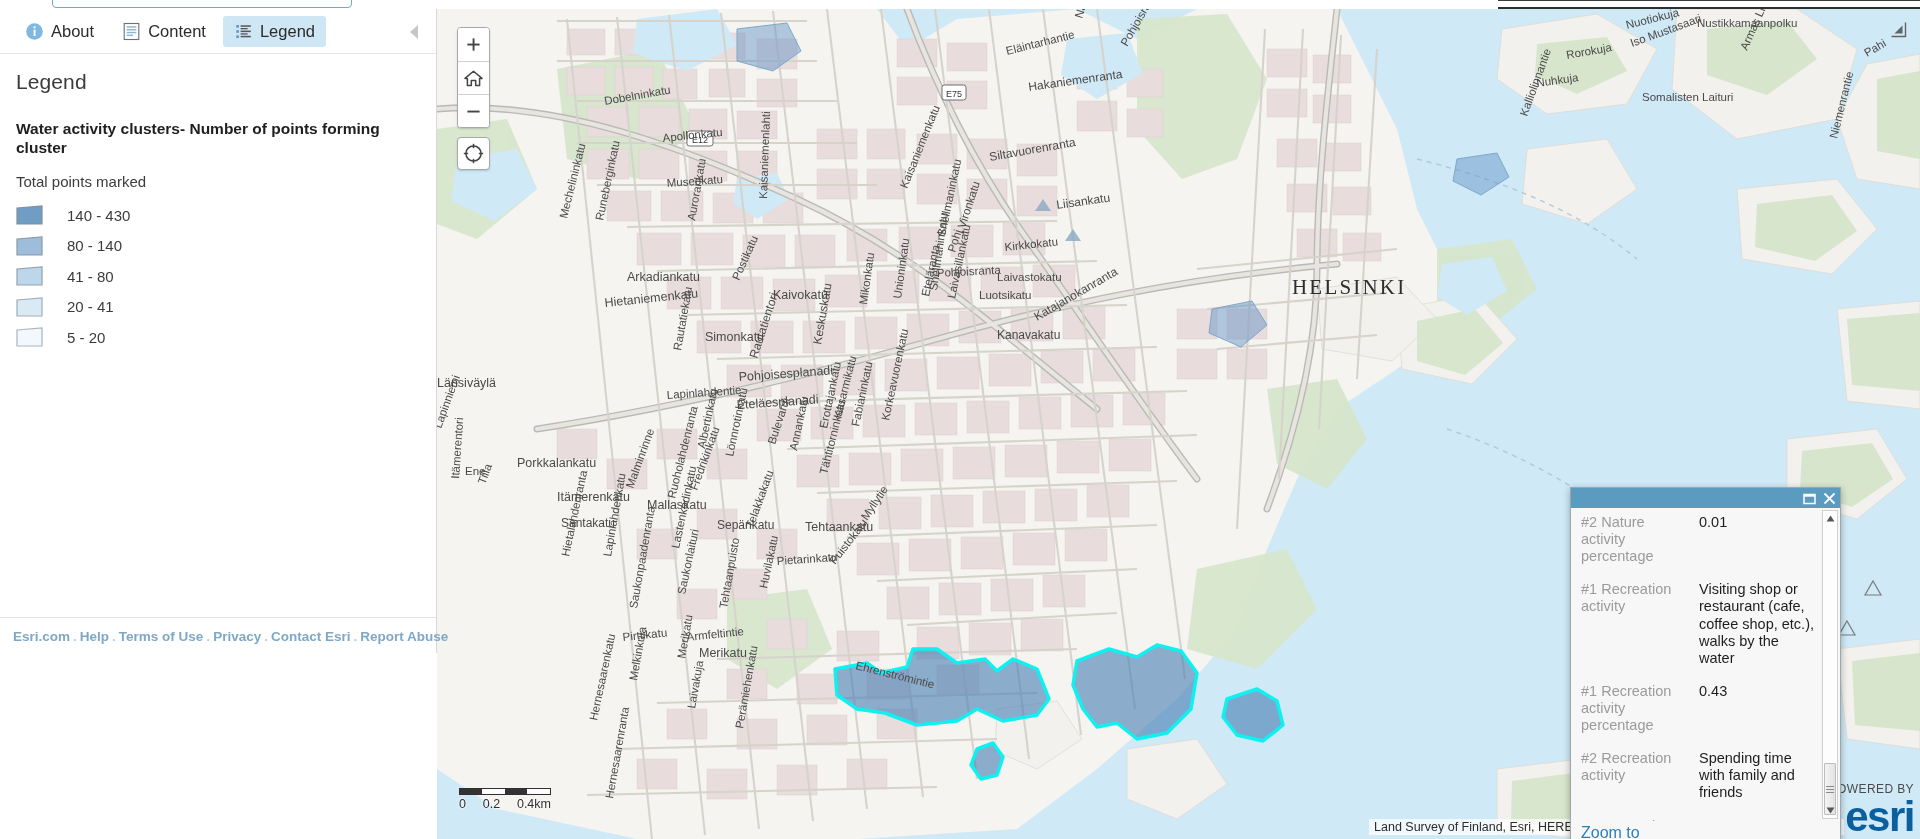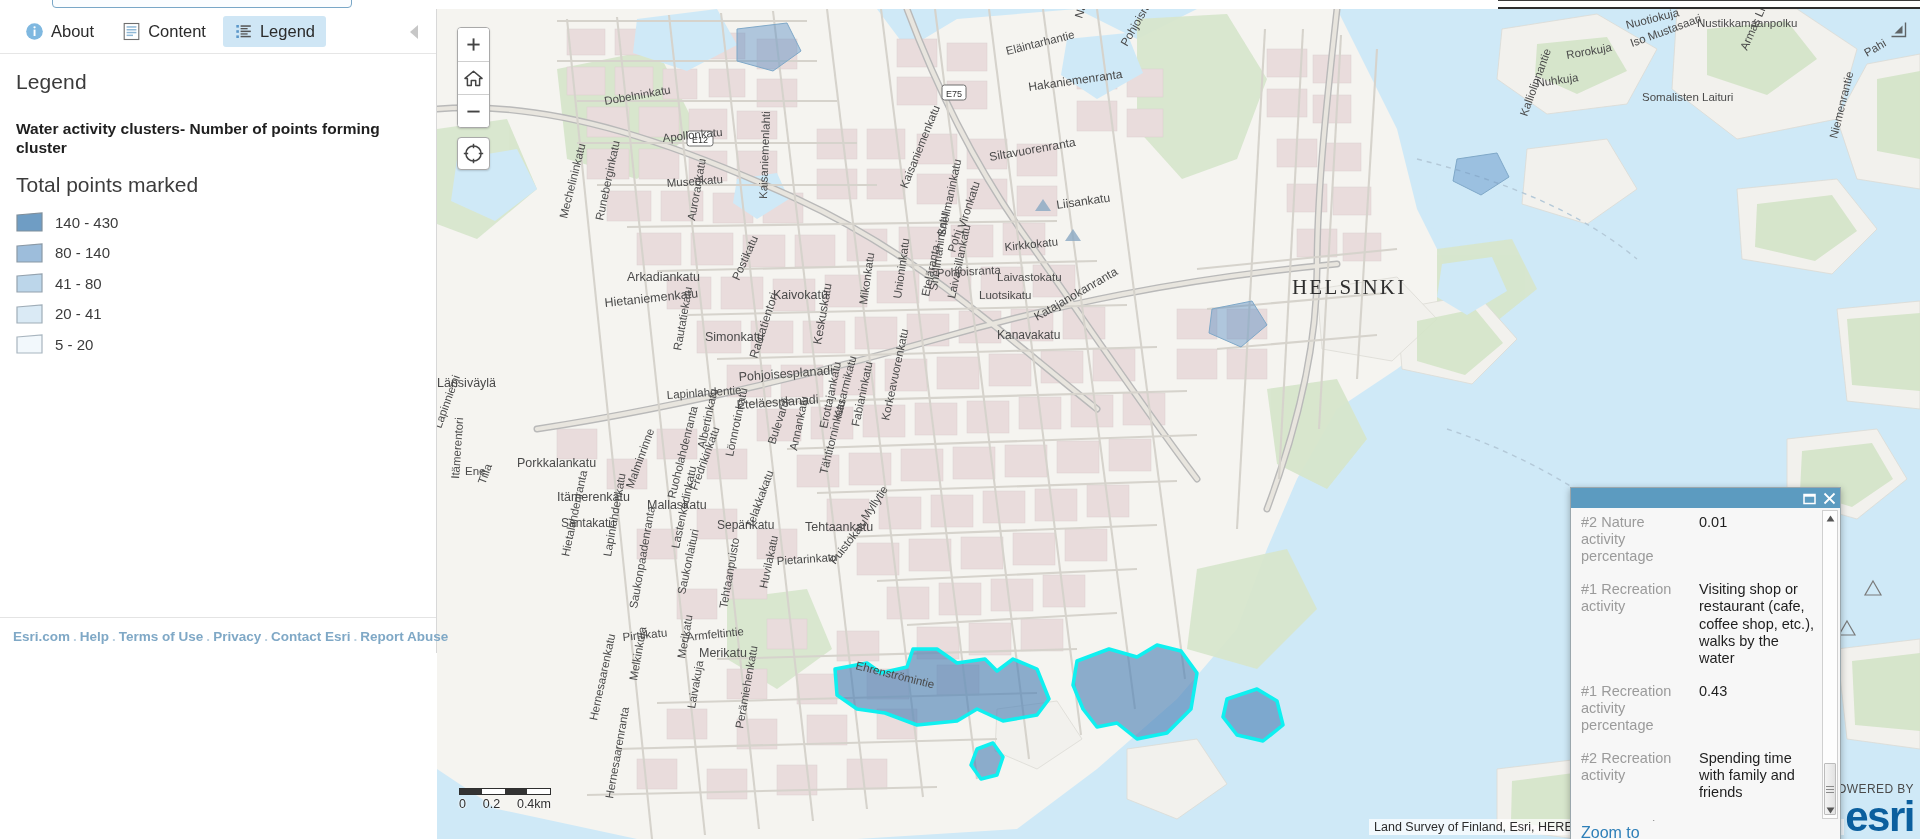--- a/index.html
+++ b/index.html
@@ -98,29 +98,29 @@
     letter-spacing: .1px;
   }
   .layer-title {
     font-size: 15.5px;
     font-weight: bold;
     color: #1f1f1f;
     margin: 0 0 16px 0;
     line-height: 1.2;
   }
   .legend-sub {
-    font-size: 21px;
+    font-size: 15px;
     color: #3c3c3c;
     margin: 8px 0 10px 0;
   }
   .legend-list { margin: 0; padding: 0; list-style: none; }
   .legend-row {
     display: flex;
     align-items: center;
-    gap: 11px;
+    gap: 23px;
     height: 30.5px;
     cursor: default;
   }
   .swatch { width: 28px; height: 20px; flex: 0 0 28px; display:block; }
   .legend-label { font-size: 15px; color: #3c3c3c; }
 
   .panel-footer {
     border-top: 1px solid #e4e4e4;
     padding: 11px 0 0 13px;
     height: 36px;

